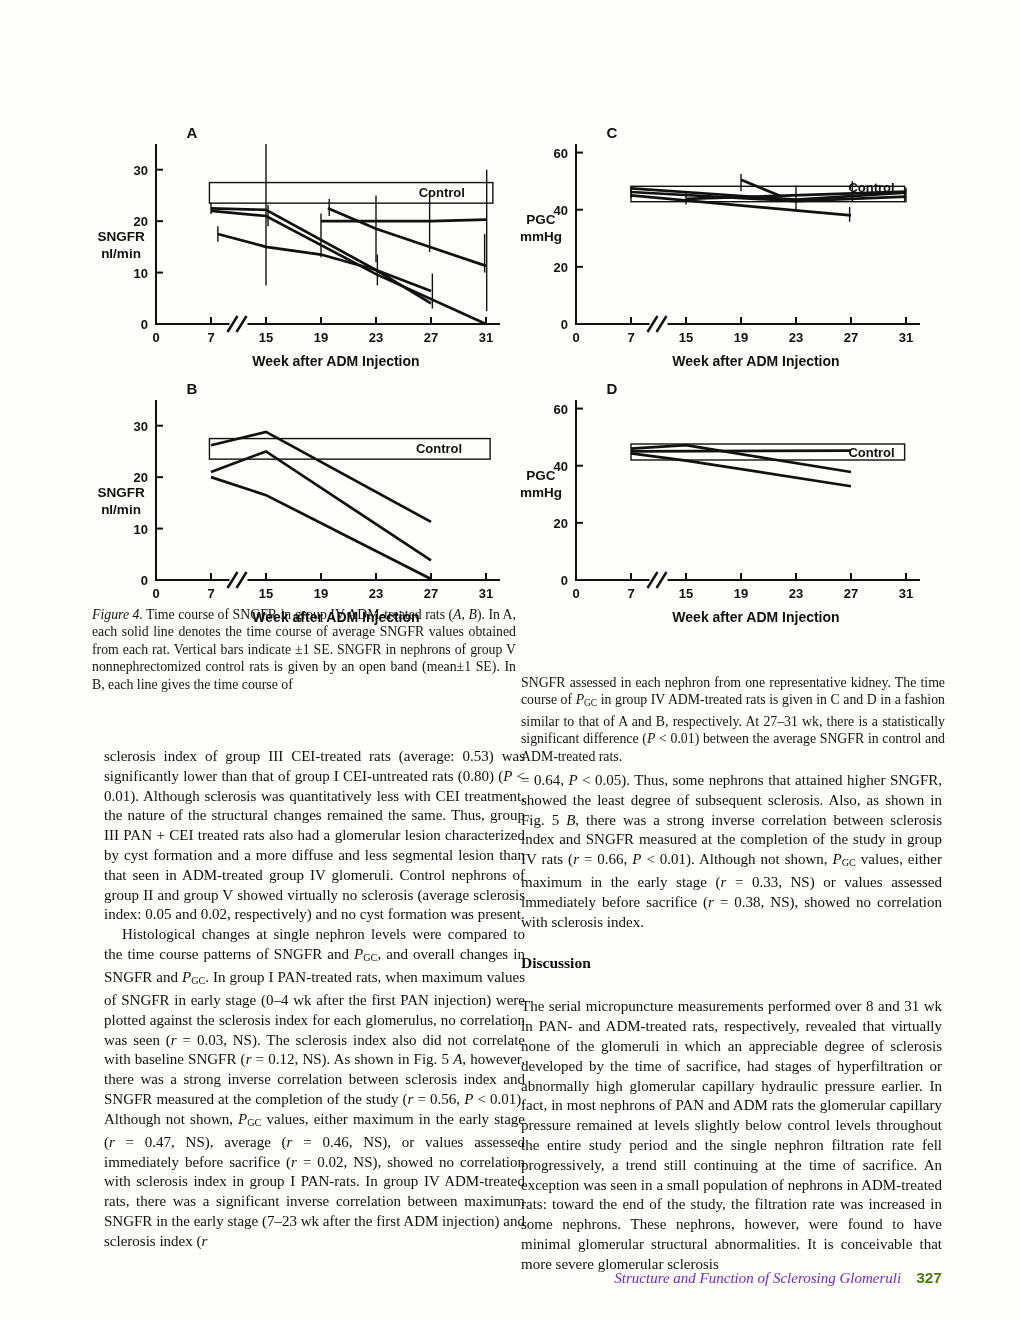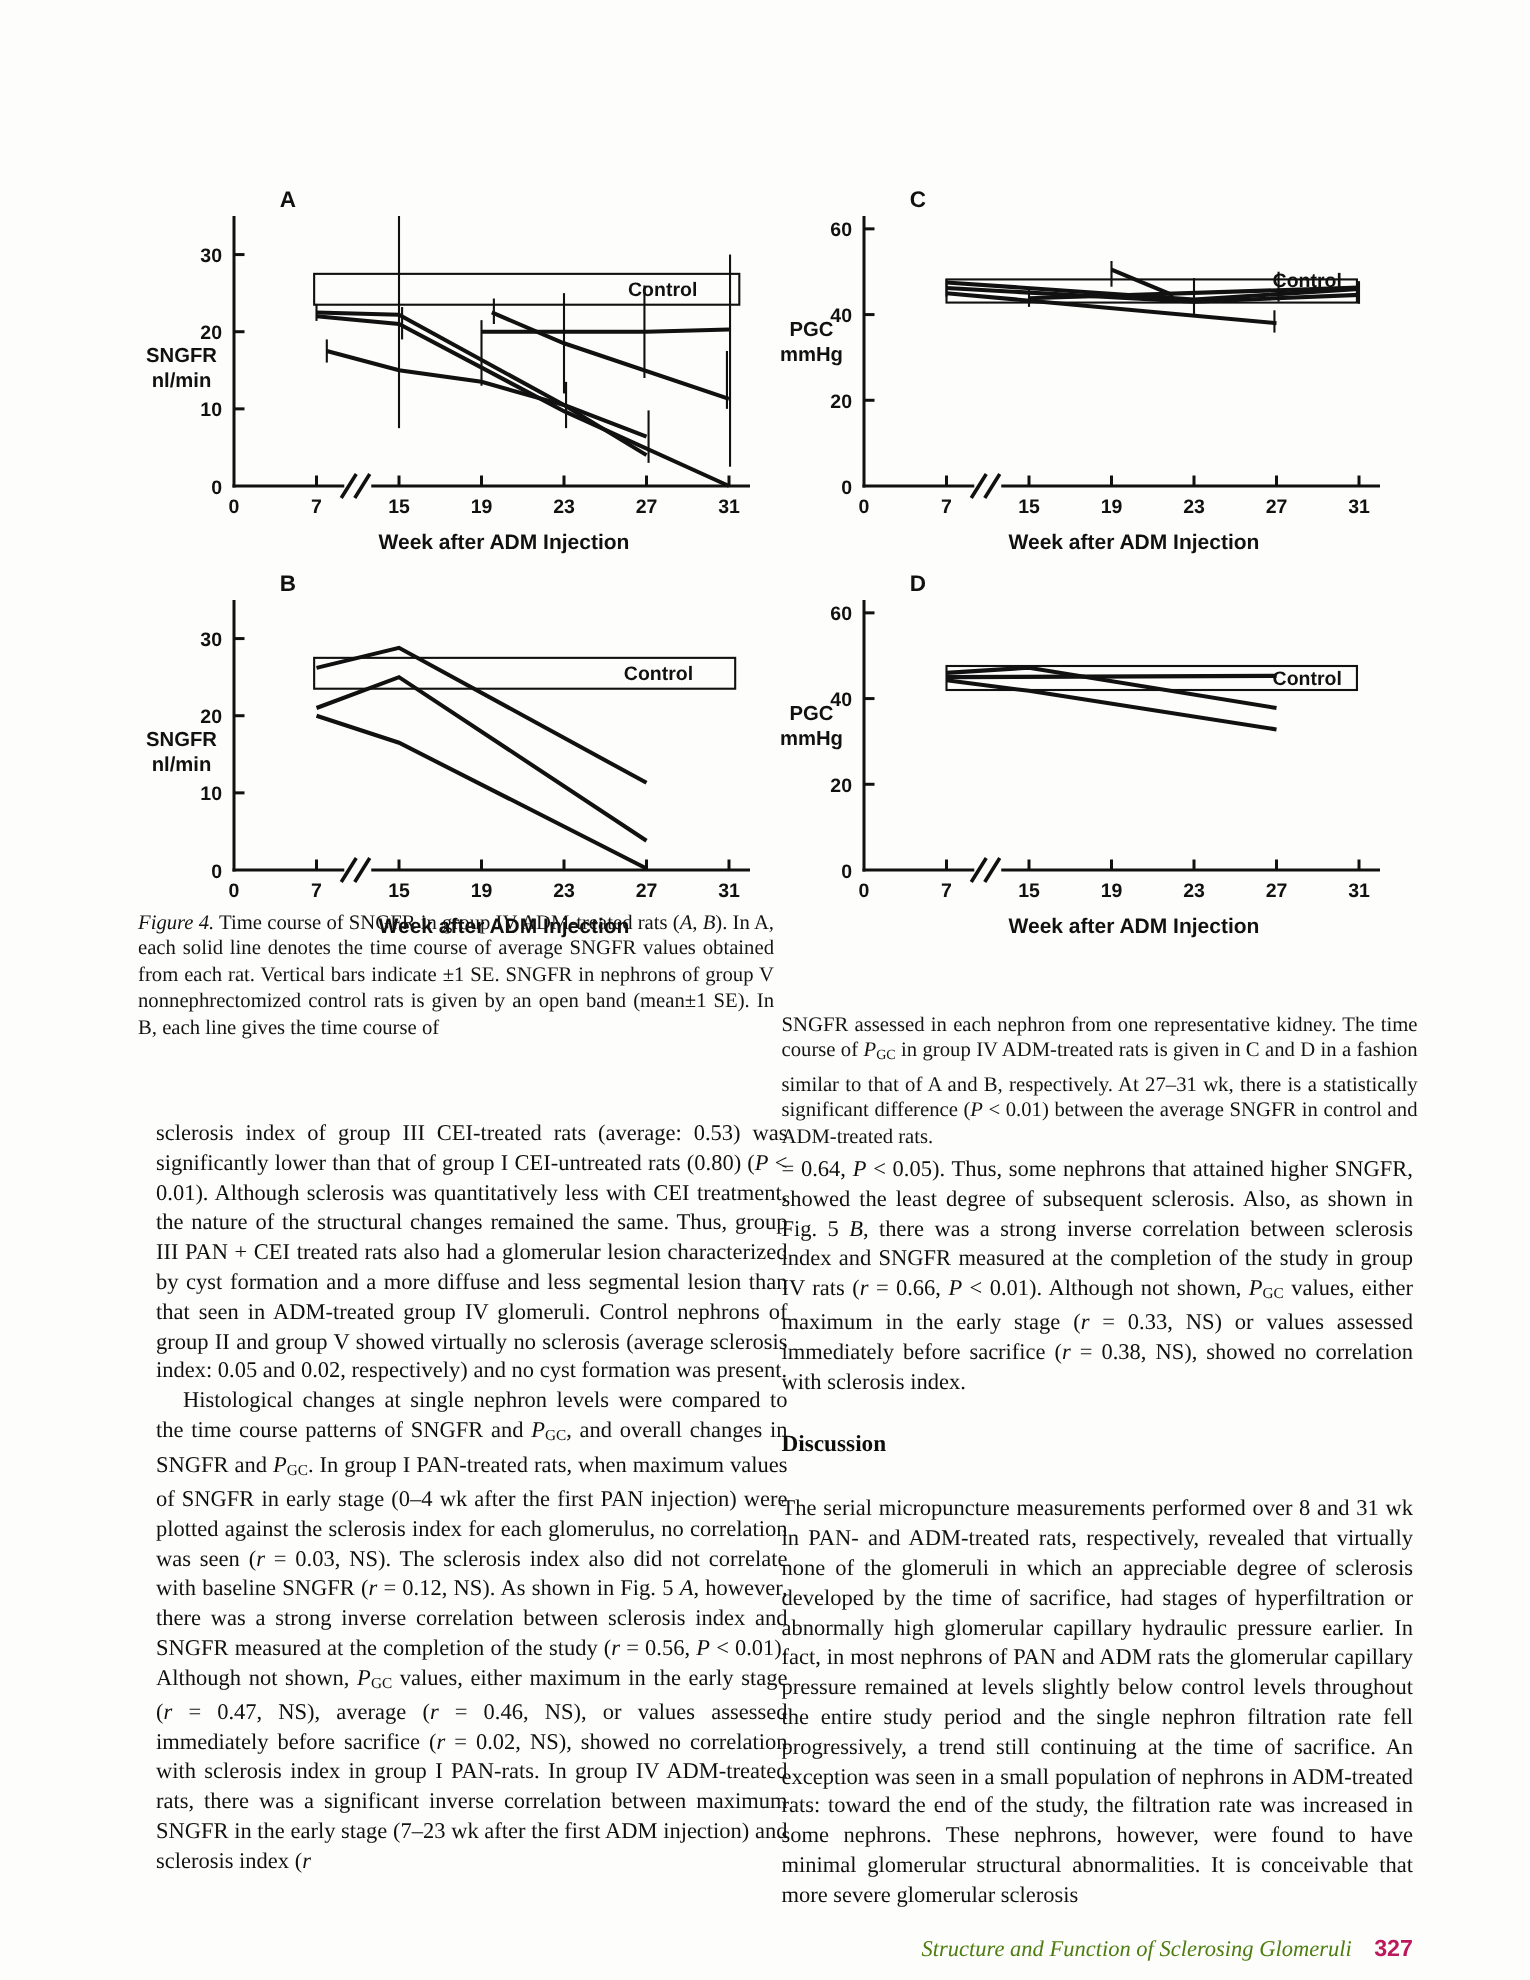--- a/index.html
+++ b/index.html
@@ -10,23 +10,23 @@
            text-align:justify;color:#141414;}
   .col{position:absolute;width:421px;font-size:15px;line-height:19.8px;
        text-align:justify;color:#101010;}
   .col p{margin:0;}
   .col p.indent{text-indent:18px;}
   h2.discussion{font-family:Liberation Serif, serif;font-weight:700;
                 font-size:15.5px;margin:20px 0 25px 0;color:#0d0d0d;}
   sub{font-size:0.68em;vertical-align:-0.22em;letter-spacing:0;}
   .footer{position:absolute;left:521px;top:1269px;width:421px;display:flex;
           justify-content:flex-end;align-items:baseline;gap:15px;}
-  .running-title{font-style:italic;font-size:15px;color:#4d7c0f;margin-left:44px;}
+  .running-title{font-style:italic;font-size:15px;color:#6d28d9;margin-left:44px;}
   .page-number{font-family:"Liberation Sans",sans-serif;font-weight:700;
-               font-size:15.5px;color:#be185d;margin-top:22px;}
+               font-size:15.5px;color:#4d7c0f;}
   #chart-a{left:88px;top:120px;}
   #chart-b{left:88px;top:376px;}
   #chart-c{left:508px;top:120px;}
   #chart-d{left:508px;top:376px;}
   #caption-left{left:92px;top:606px;}
   #caption-right{left:521px;top:674px;}
   #col-left{left:104px;top:747px;}
   #col-right{left:521px;top:747px;margin-top:24px;}
 </style>
 </head>

